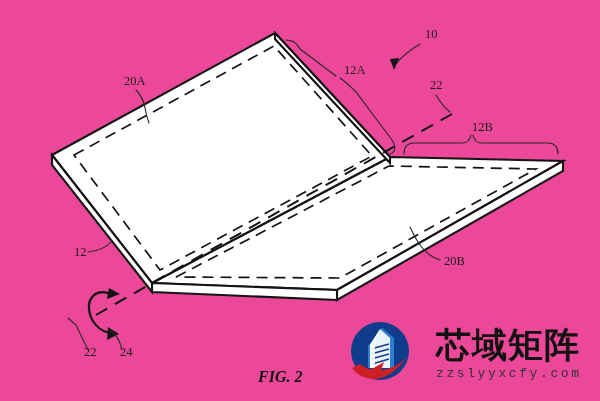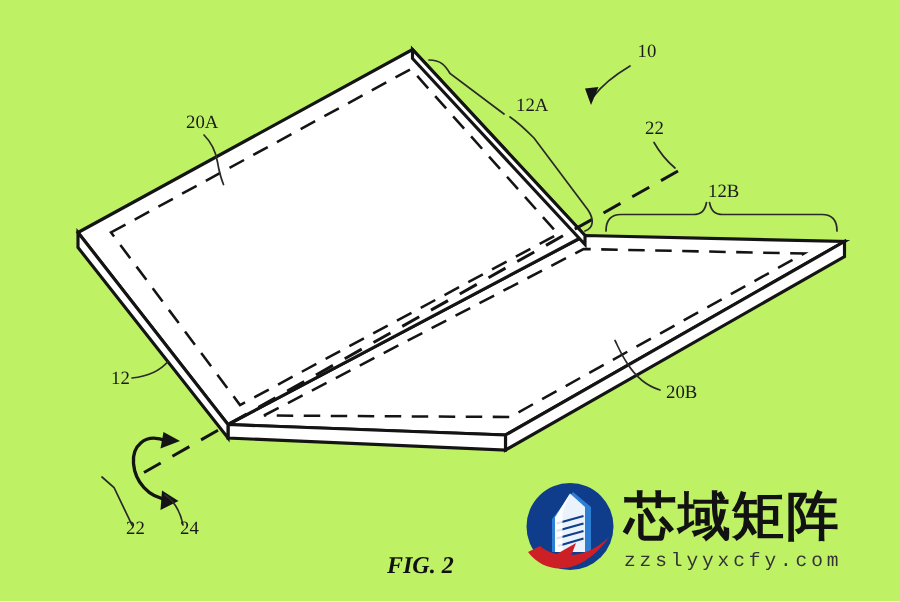--- a/index.html
+++ b/index.html
@@ -4,21 +4,21 @@
 <style>
   html, body {
     margin: 0;
     padding: 0;
     background: #ffffff;
   }
   #page {
     position: relative;
     width: 600px;
     height: 401px;
-    background: #bef264;
+    background: #ec4899;
     font-family: "Liberation Serif", serif;
     overflow: hidden;
   }
   #figure-svg {
     position: absolute;
     left: 0;
     top: 0;
     width: 600px;
     height: 401px;
   }
@@ -85,21 +85,21 @@
     display: flex;
     align-items: center;
   }
   #logo-mark {
     width: 72px;
     height: 72px;
     flex: 0 0 72px;
     position: relative;
   }
   #logo-text-wrap {
-    margin-left: 0;
+    margin-left: 20px;
     display: flex;
     flex-direction: column;
     justify-content: center;
   }
   #logo-cn {
     font-family: "DejaVu Sans", sans-serif;
     font-size: 35px;
     font-weight: bold;
     color: #121212;
     letter-spacing: 1px;

